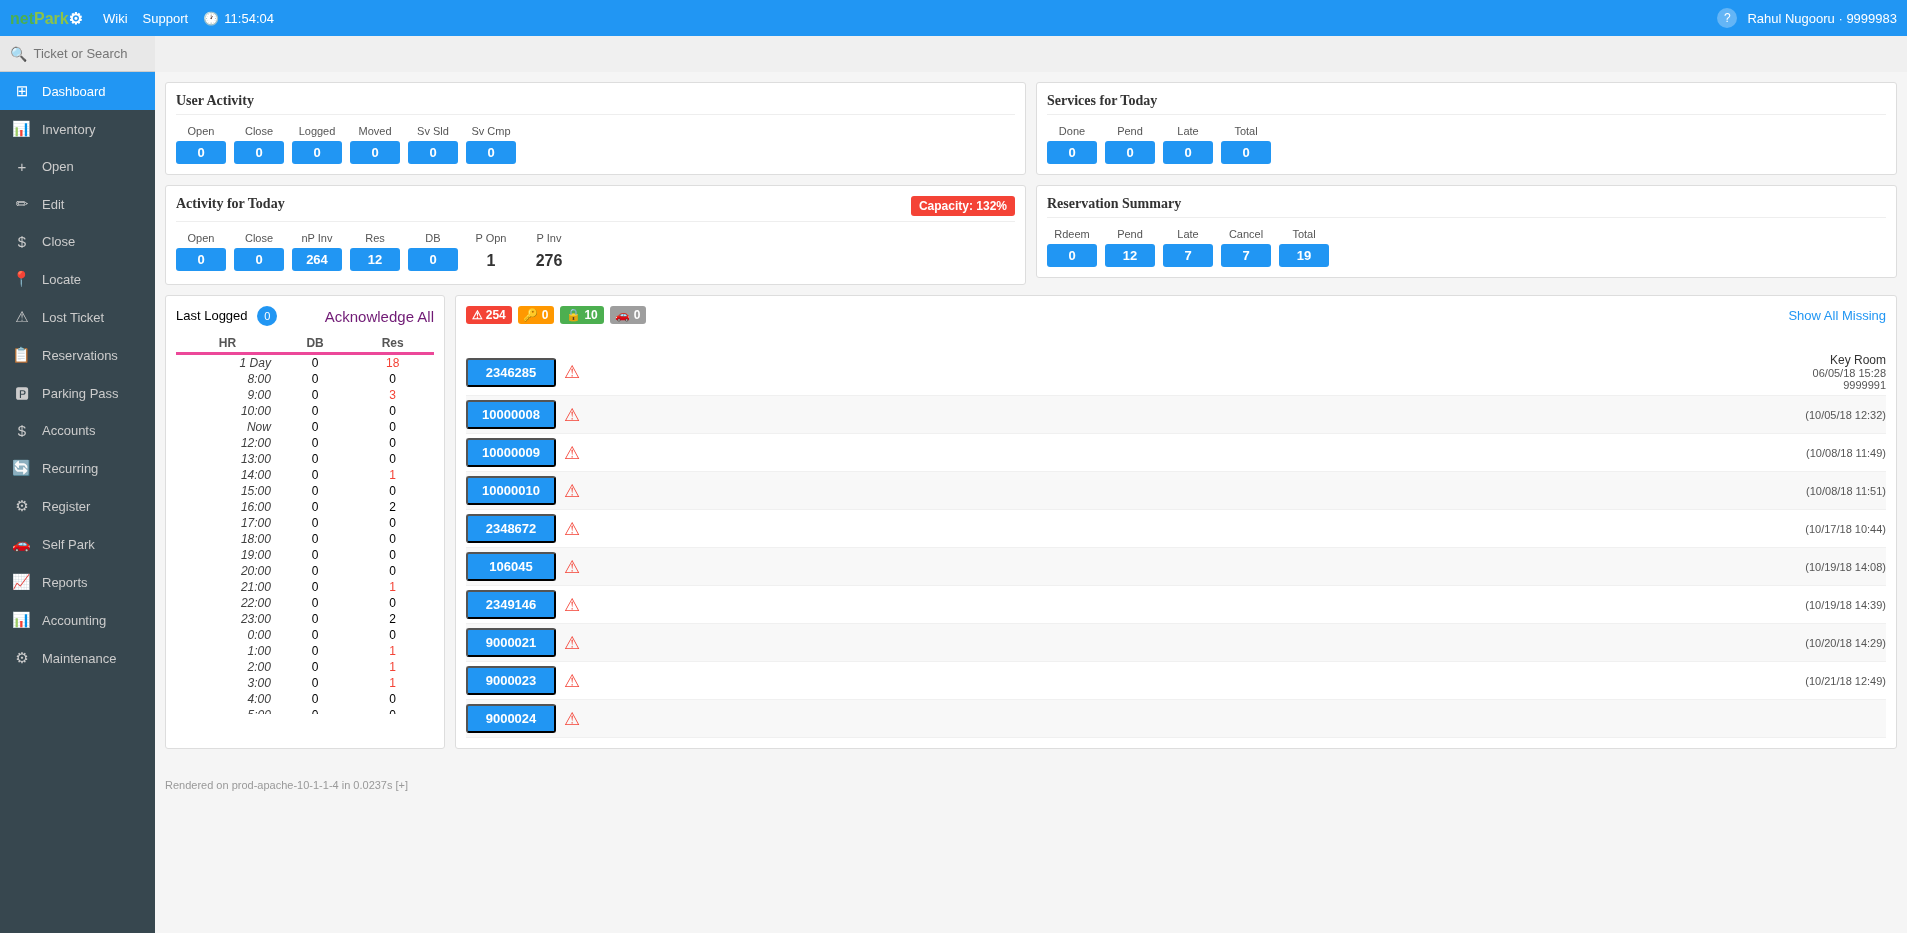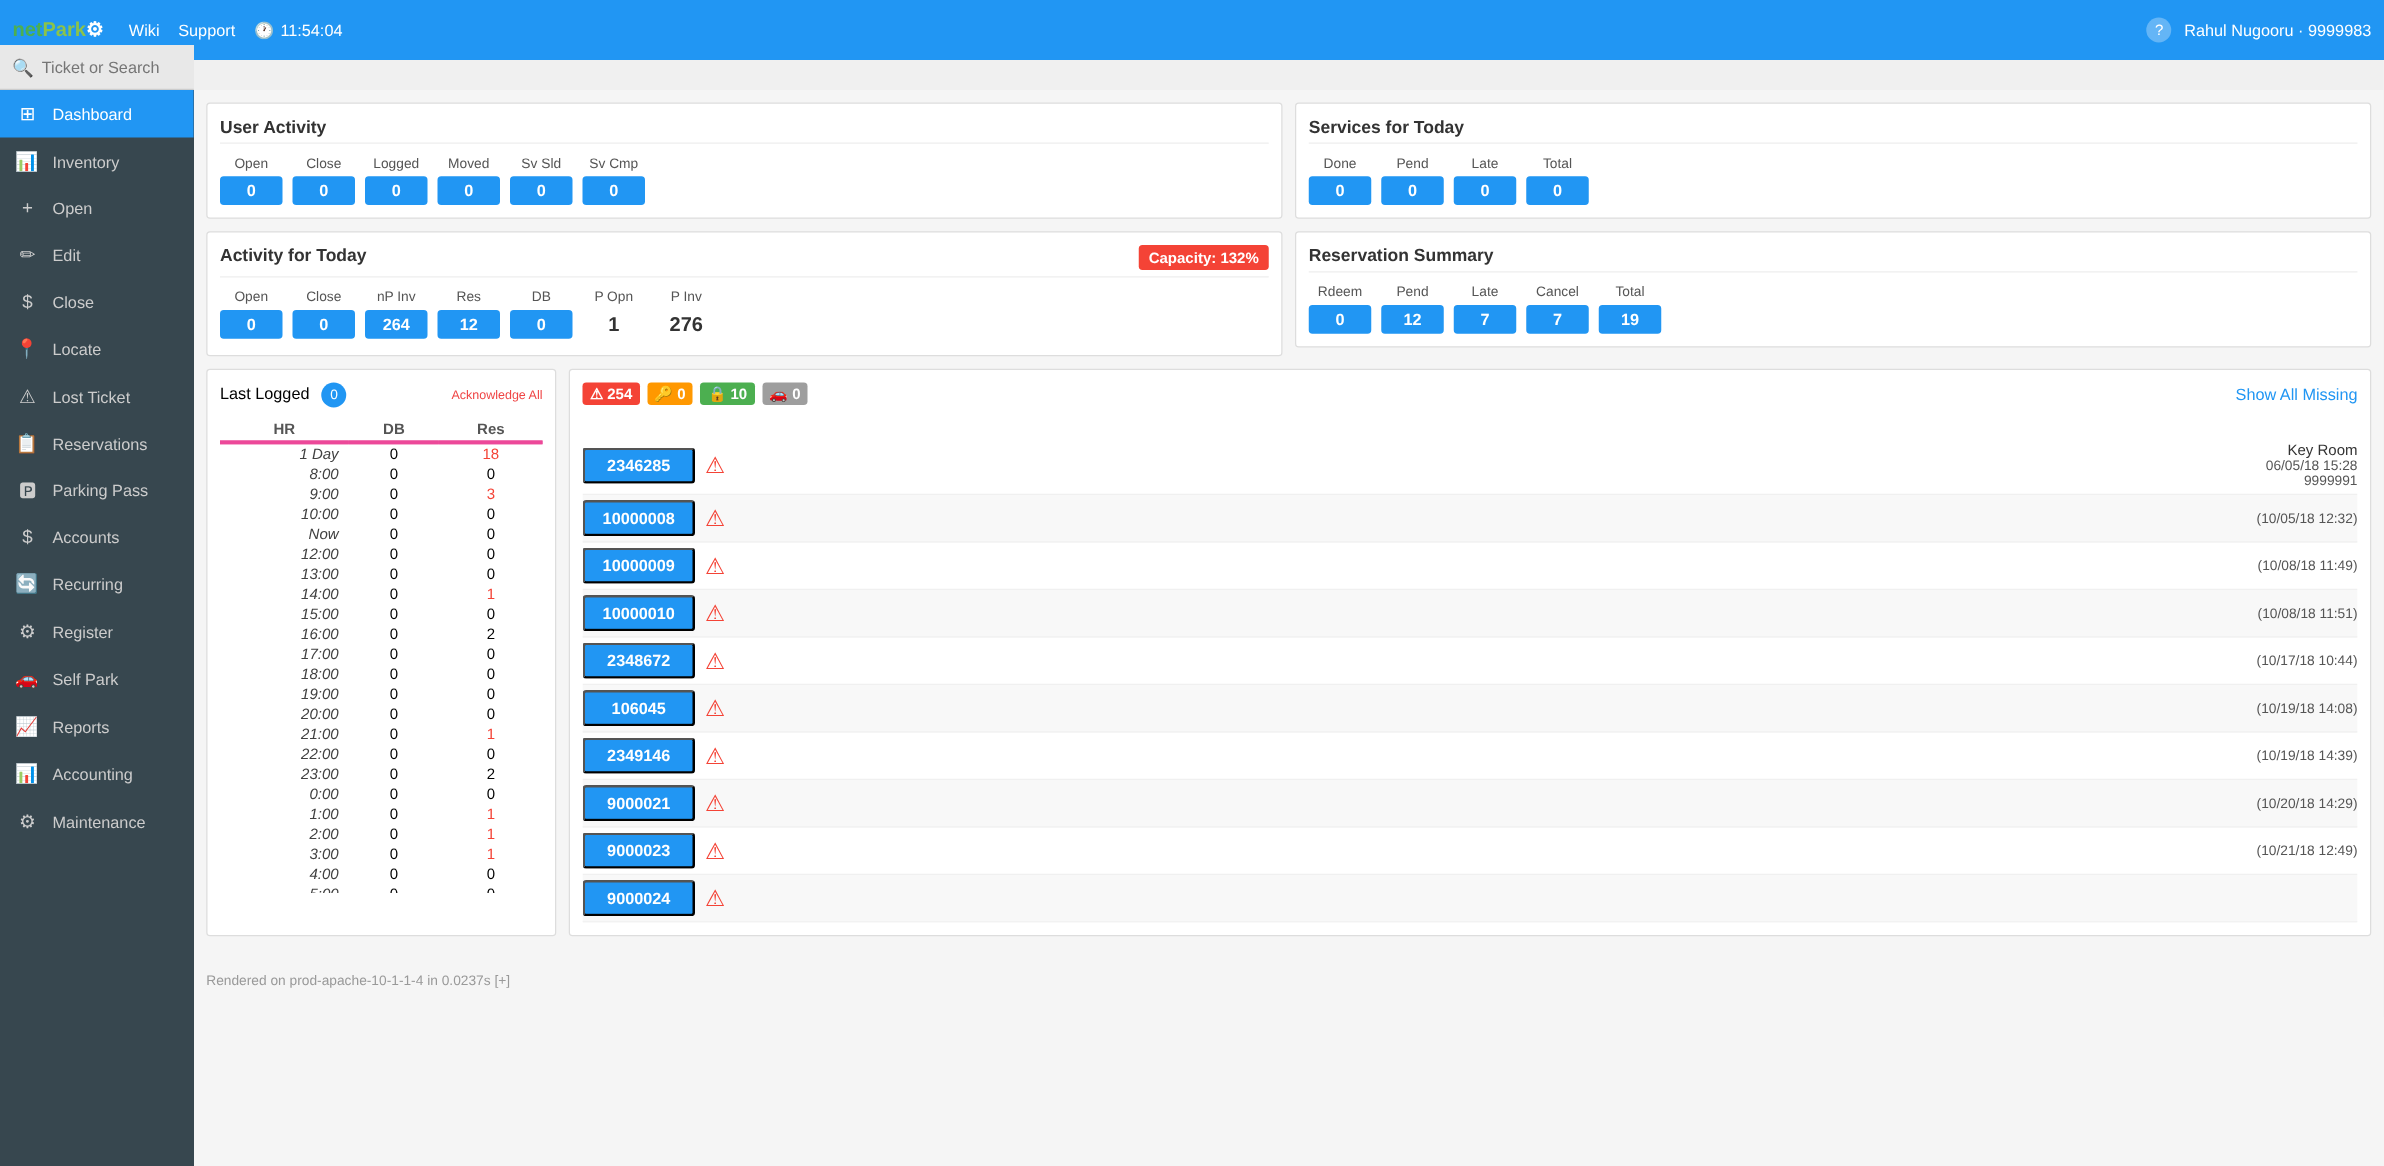--- a/index.html
+++ b/index.html
@@ -3,21 +3,21 @@
   <meta charset="utf-8">
   <style>
     * { box-sizing: border-box; margin: 0; padding: 0; }
     body { font-family: Arial, sans-serif; font-size: 13px; background: #f0f0f0; }
 
     
     .top-nav {
       display: flex;
       align-items: center;
       background: #2196F3;
-      height: 48px;
+      height: 36px;
       padding: 0 10px;
       color: white;
       position: fixed;
       top: 0; left: 0; right: 0;
       z-index: 100;
     }
     .top-nav .logo {
       font-size: 16px;
       font-weight: bold;
       margin-right: 20px;
@@ -90,20 +90,21 @@
       padding: 10px;
     }
 
     .card-title {
       font-size: 14px;
       font-weight: bold;
       color: #333;
       margin-bottom: 10px;
       padding-bottom: 5px;
       border-bottom: 1px solid #eee;
+      font-family: Liberation Serif, serif;
     }
 
     
     .metric-group {
       display: flex;
       gap: 8px;
       flex-wrap: wrap;
     }
     .metric-item {
       display: flex;
@@ -247,21 +248,21 @@
       color: white;
       border-radius: 50%;
       width: 20px;
       height: 20px;
       display: inline-flex;
       align-items: center;
       justify-content: center;
       font-size: 11px;
       margin-left: 6px;
     }
-    .ack-all { color: #ef4444; cursor: pointer; font-size: 10px; }
+    .ack-all { color: #701a75; cursor: pointer; font-size: 15px; }
 
     .logged-scroll { max-height: 380px; overflow-y: auto; }
 
     
     .footer {
       margin-top: 26px;
       font-size: 11px;
       color: #999;
       padding: 4px 0;
     }

